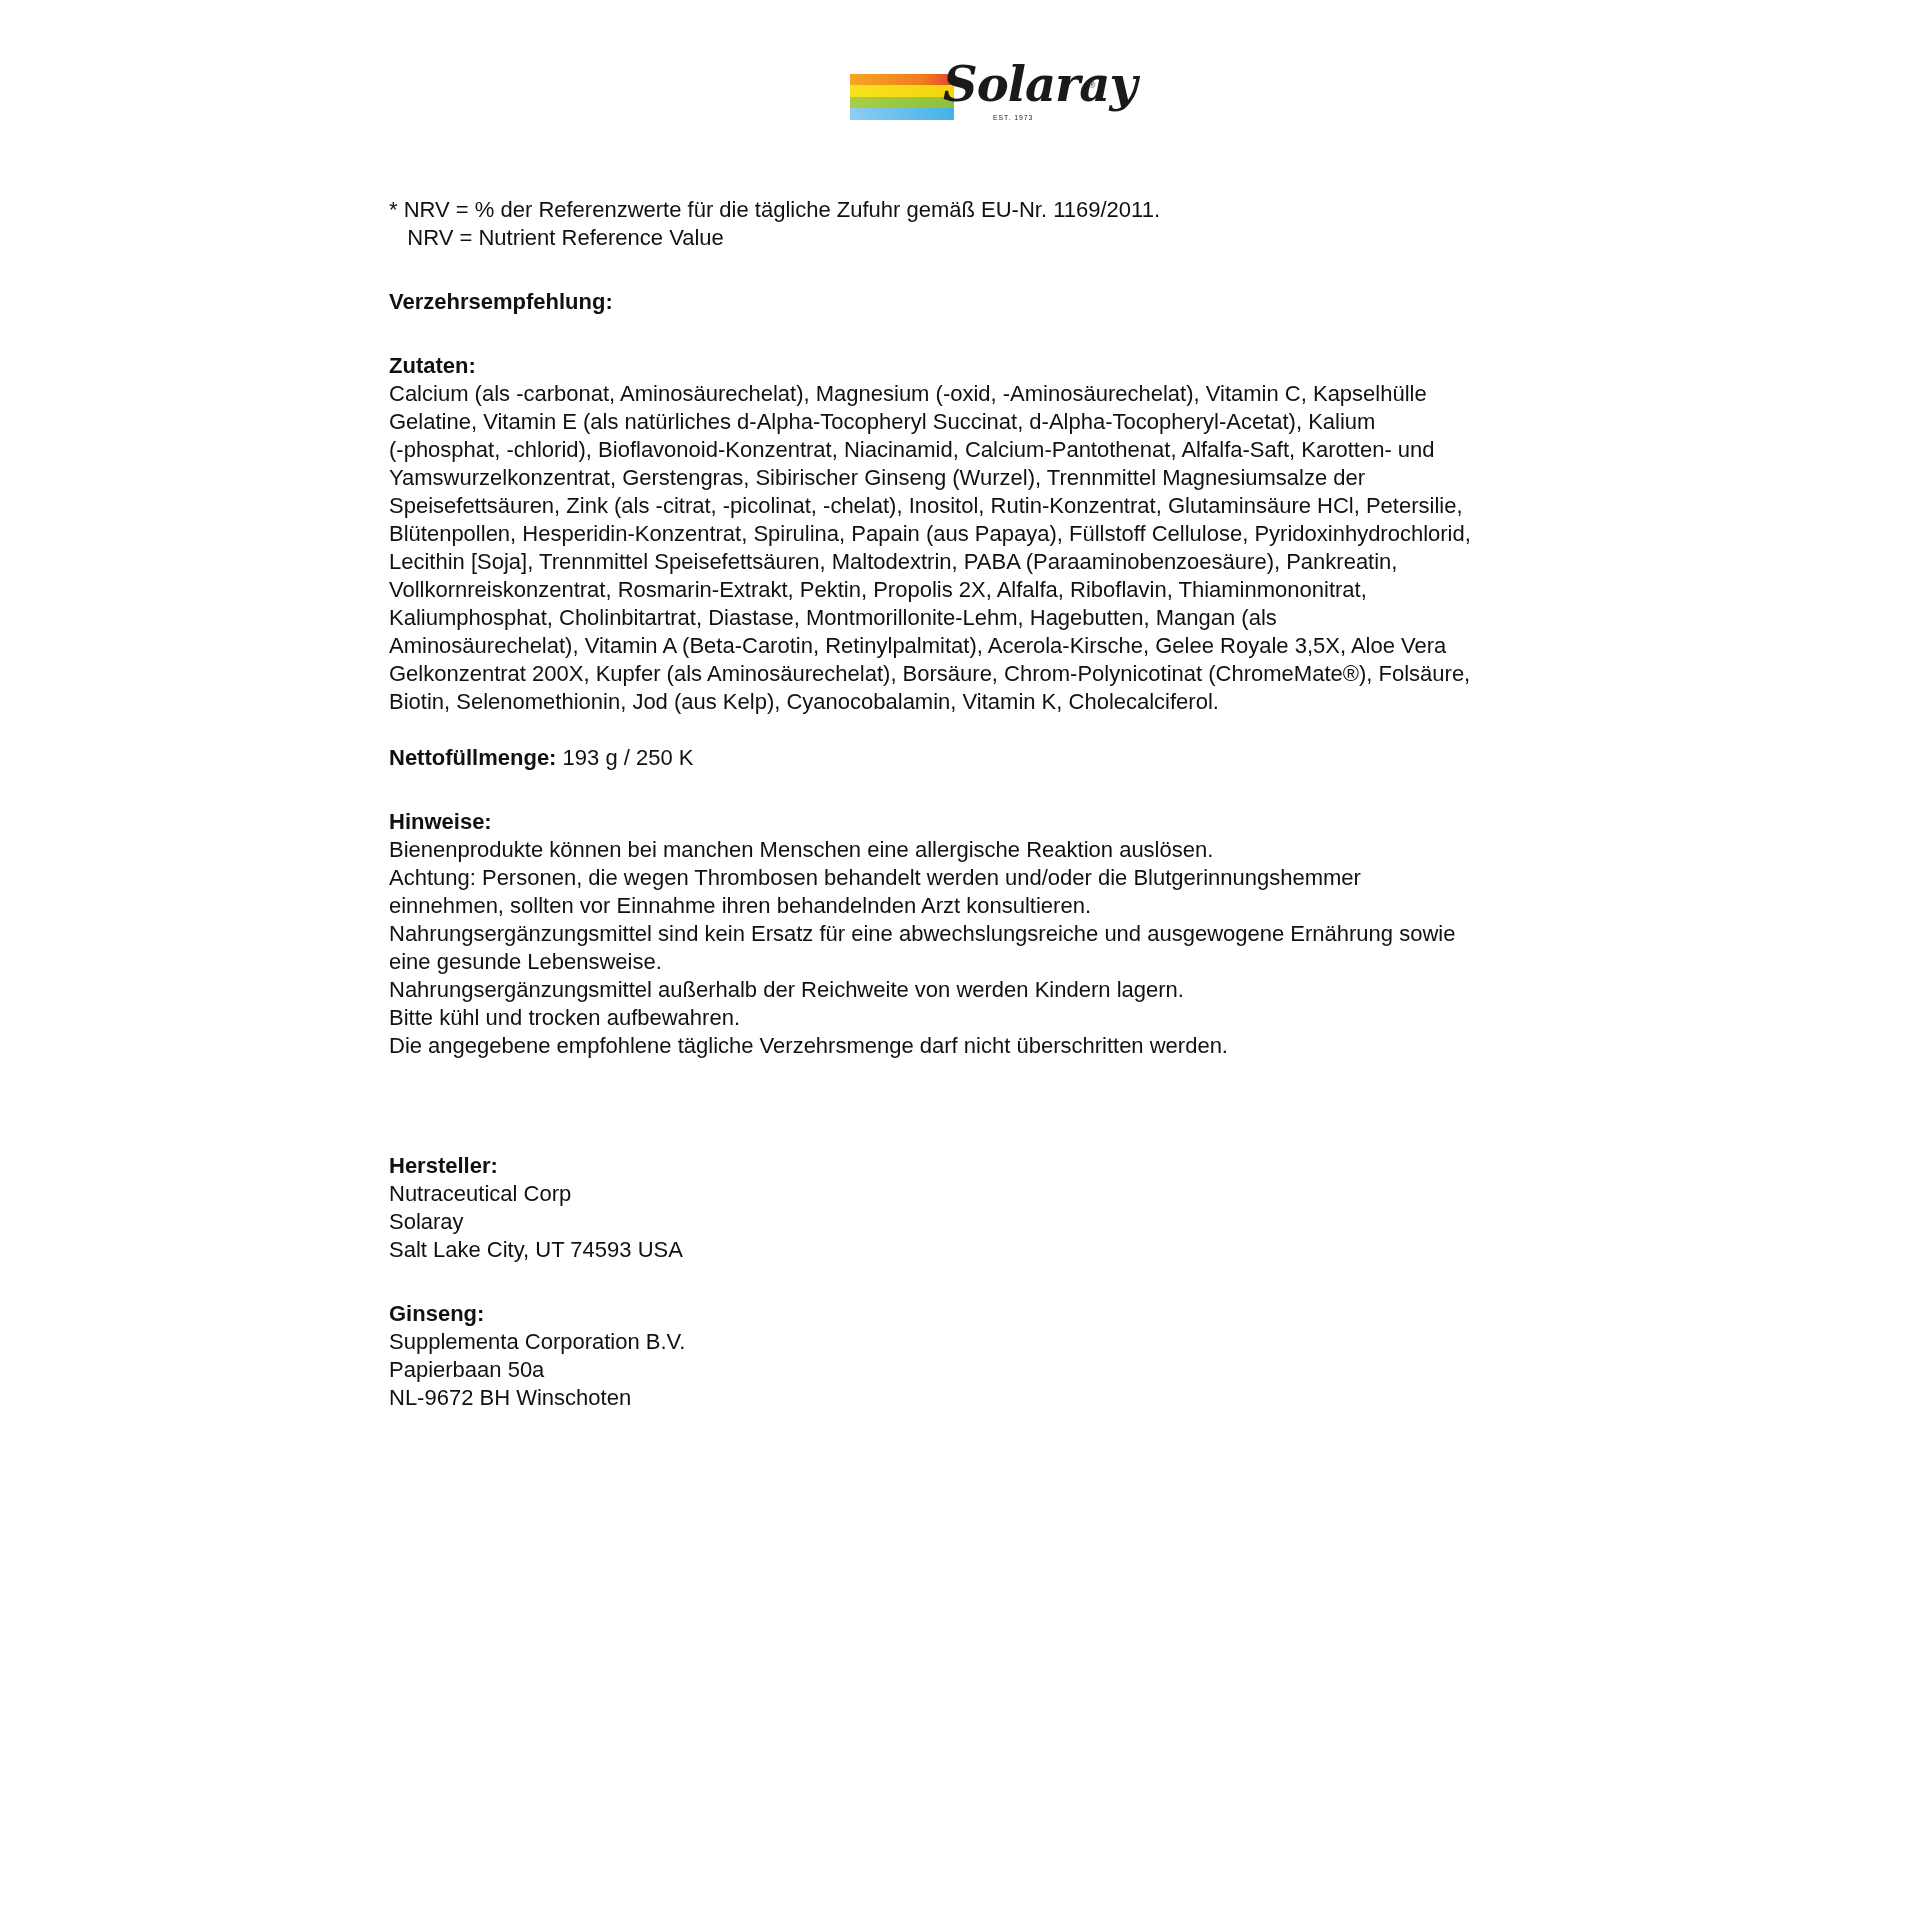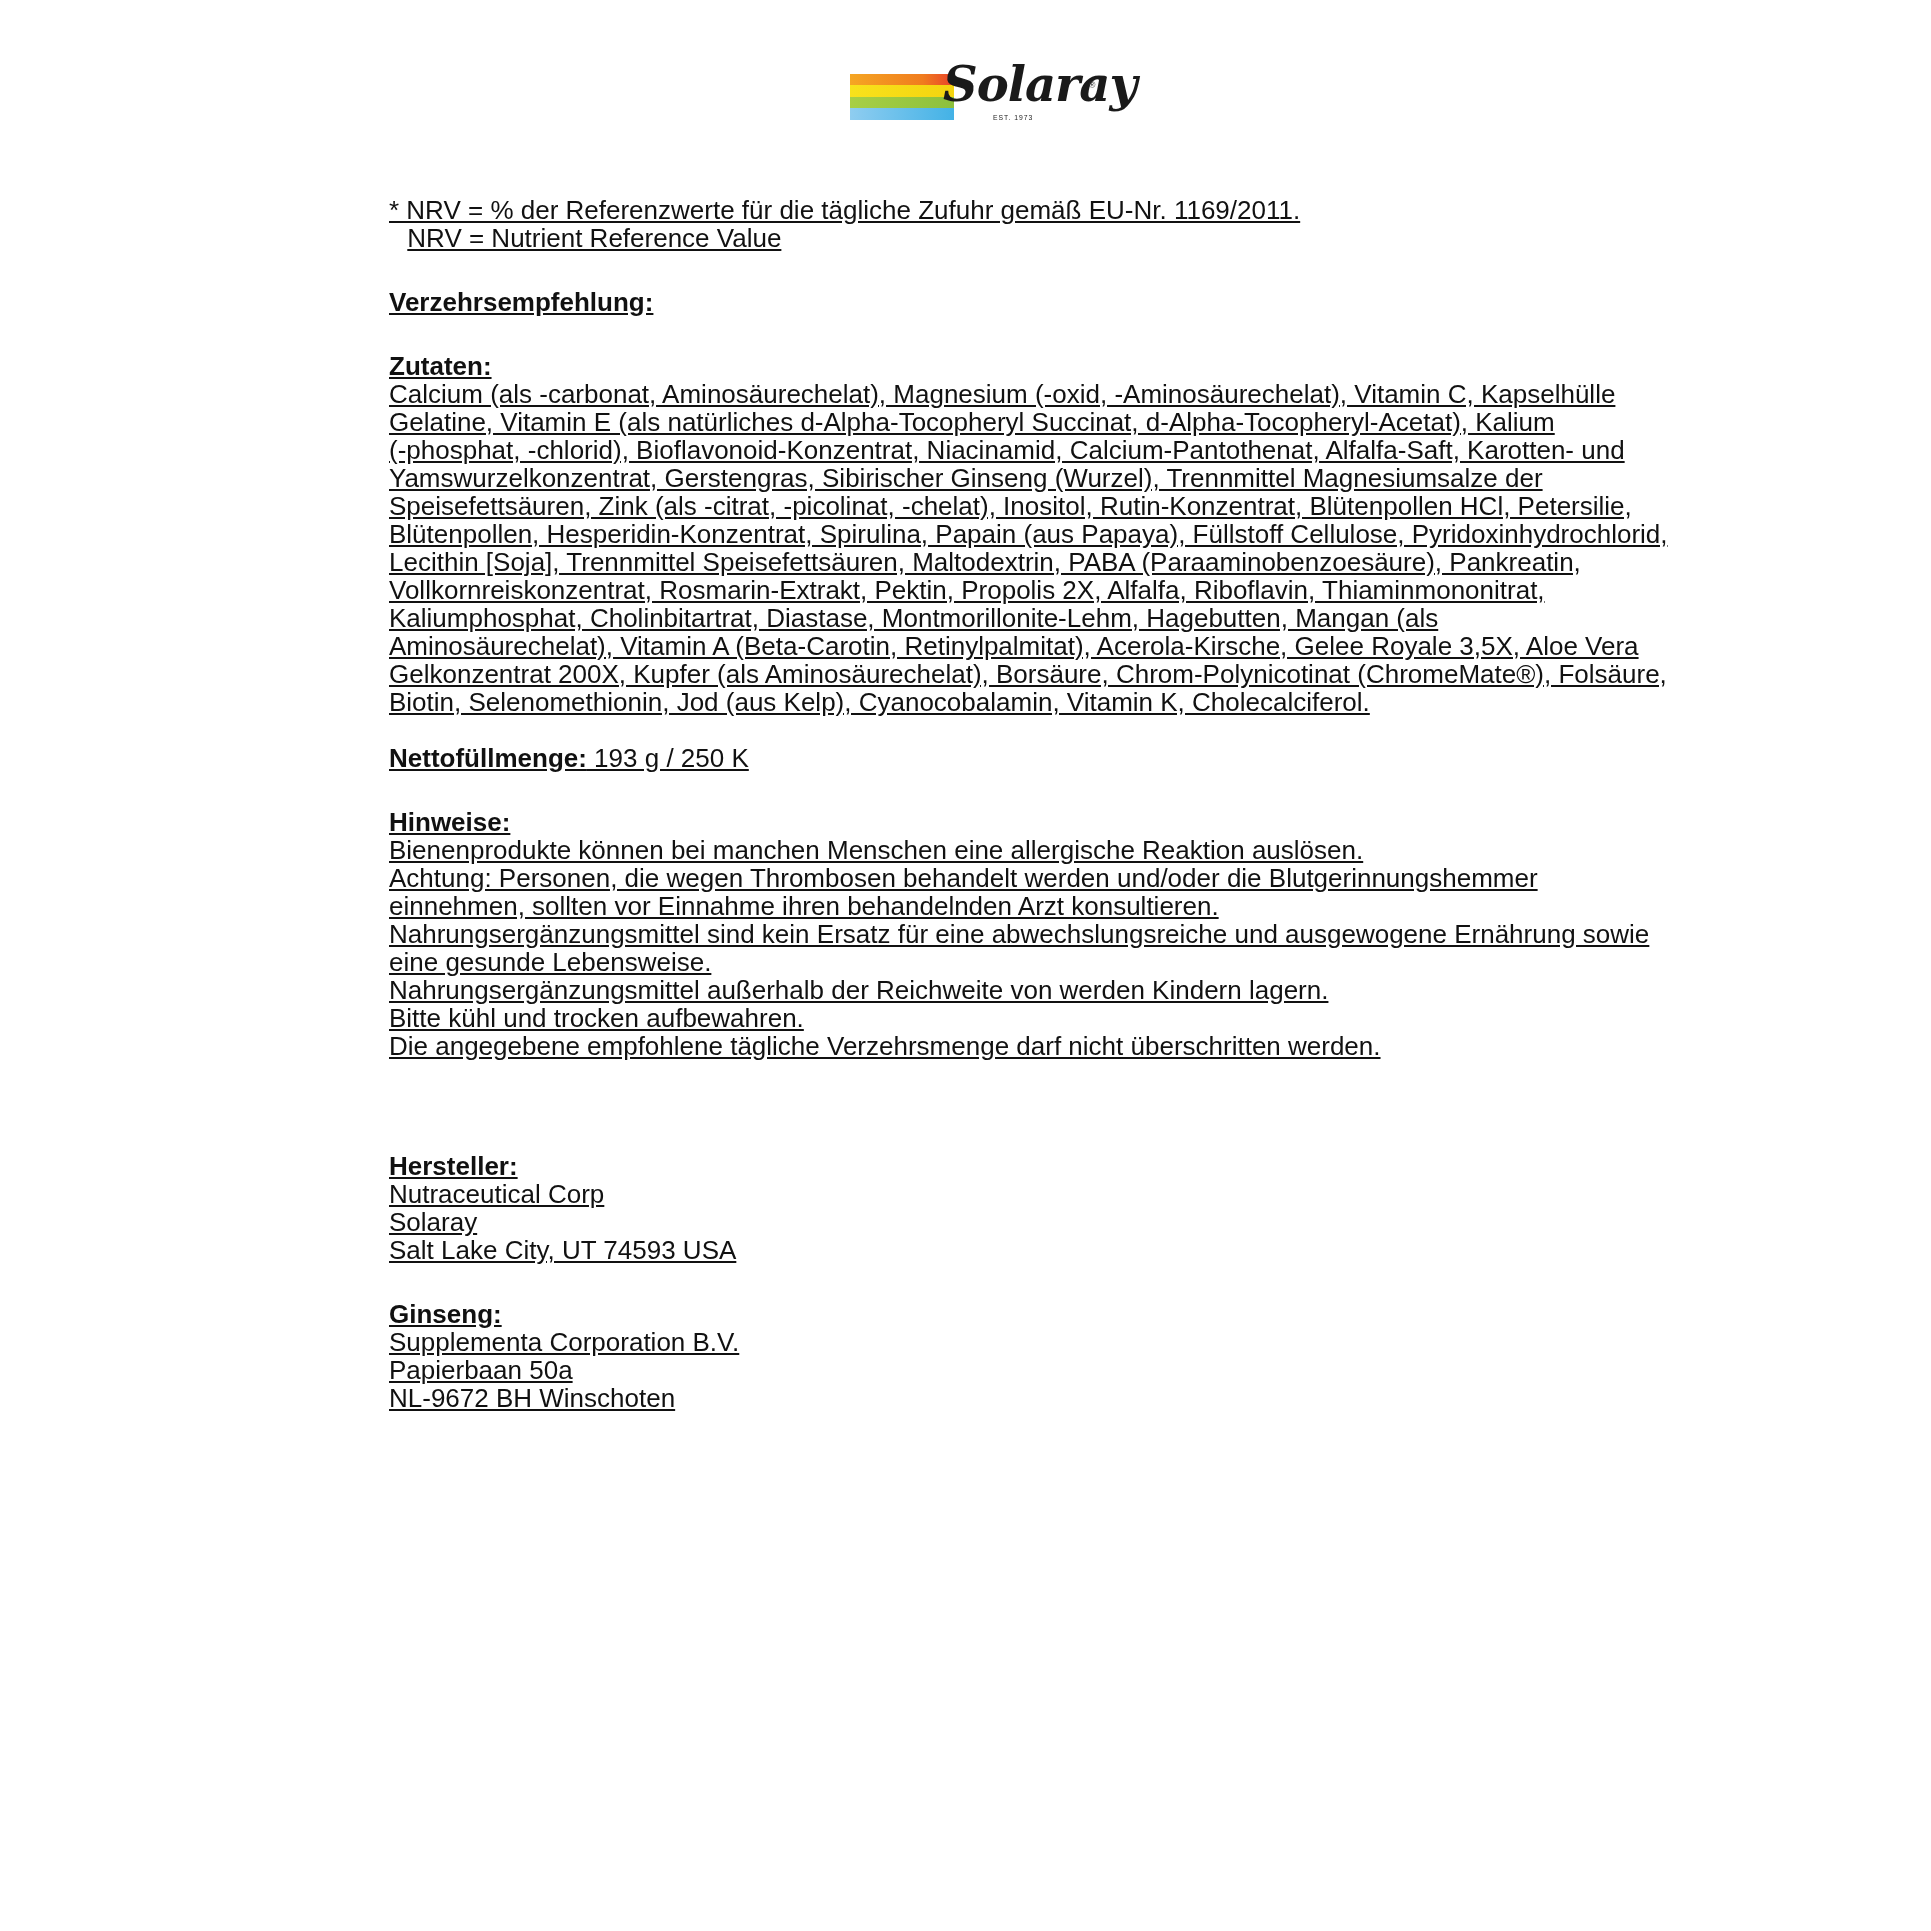--- a/index.html
+++ b/index.html
@@ -59,23 +59,22 @@
       font-size: 6.8px;
       letter-spacing: 1px;
       color: #222;
       font-family: "Liberation Sans", sans-serif;
     }
     .doc {
       position: absolute;
       left: 389px;
       top: 196px;
       width: 1197px;
-      font-size: 26px;
+      font-size: 22px;
       line-height: 28px;
-      text-decoration: underline;
     }
     .line {
       white-space: nowrap;
       display: block;
     }
     .indent {
       padding-left: 18.3px;
     }
     .heading {
       font-weight: bold;
@@ -117,21 +116,21 @@
   </section>
 
   <div class="gap"></div>
 
   <section>
     <span class="line heading">Zutaten:</span>
     <span class="line">Calcium (als -carbonat, Aminosäurechelat), Magnesium (-oxid, -Aminosäurechelat), Vitamin C, Kapselhülle</span>
     <span class="line">Gelatine, Vitamin E (als natürliches d-Alpha-Tocopheryl Succinat, d-Alpha-Tocopheryl-Acetat), Kalium</span>
     <span class="line">(-phosphat, -chlorid), Bioflavonoid-Konzentrat, Niacinamid, Calcium-Pantothenat, Alfalfa-Saft, Karotten- und</span>
     <span class="line">Yamswurzelkonzentrat, Gerstengras, Sibirischer Ginseng (Wurzel), Trennmittel Magnesiumsalze der</span>
-    <span class="line">Speisefettsäuren, Zink (als -citrat, -picolinat, -chelat), Inositol, Rutin-Konzentrat, Blütenpollen HCl, Petersilie,</span>
+    <span class="line">Speisefettsäuren, Zink (als -citrat, -picolinat, -chelat), Inositol, Rutin-Konzentrat, Glutaminsäure HCl, Petersilie,</span>
     <span class="line">Blütenpollen, Hesperidin-Konzentrat, Spirulina, Papain (aus Papaya), Füllstoff Cellulose, Pyridoxinhydrochlorid,</span>
     <span class="line">Lecithin [Soja], Trennmittel Speisefettsäuren, Maltodextrin, PABA (Paraaminobenzoesäure), Pankreatin,</span>
     <span class="line">Vollkornreiskonzentrat, Rosmarin-Extrakt, Pektin, Propolis 2X, Alfalfa, Riboflavin, Thiaminmononitrat,</span>
     <span class="line">Kaliumphosphat, Cholinbitartrat, Diastase, Montmorillonite-Lehm, Hagebutten, Mangan (als</span>
     <span class="line">Aminosäurechelat), Vitamin A (Beta-Carotin, Retinylpalmitat), Acerola-Kirsche, Gelee Royale 3,5X, Aloe Vera</span>
     <span class="line">Gelkonzentrat 200X, Kupfer (als Aminosäurechelat), Borsäure, Chrom-Polynicotinat (ChromeMate®), Folsäure,</span>
     <span class="line">Biotin, Selenomethionin, Jod (aus Kelp), Cyanocobalamin, Vitamin K, Cholecalciferol.</span>
   </section>
 
   <div class="gap"></div>

